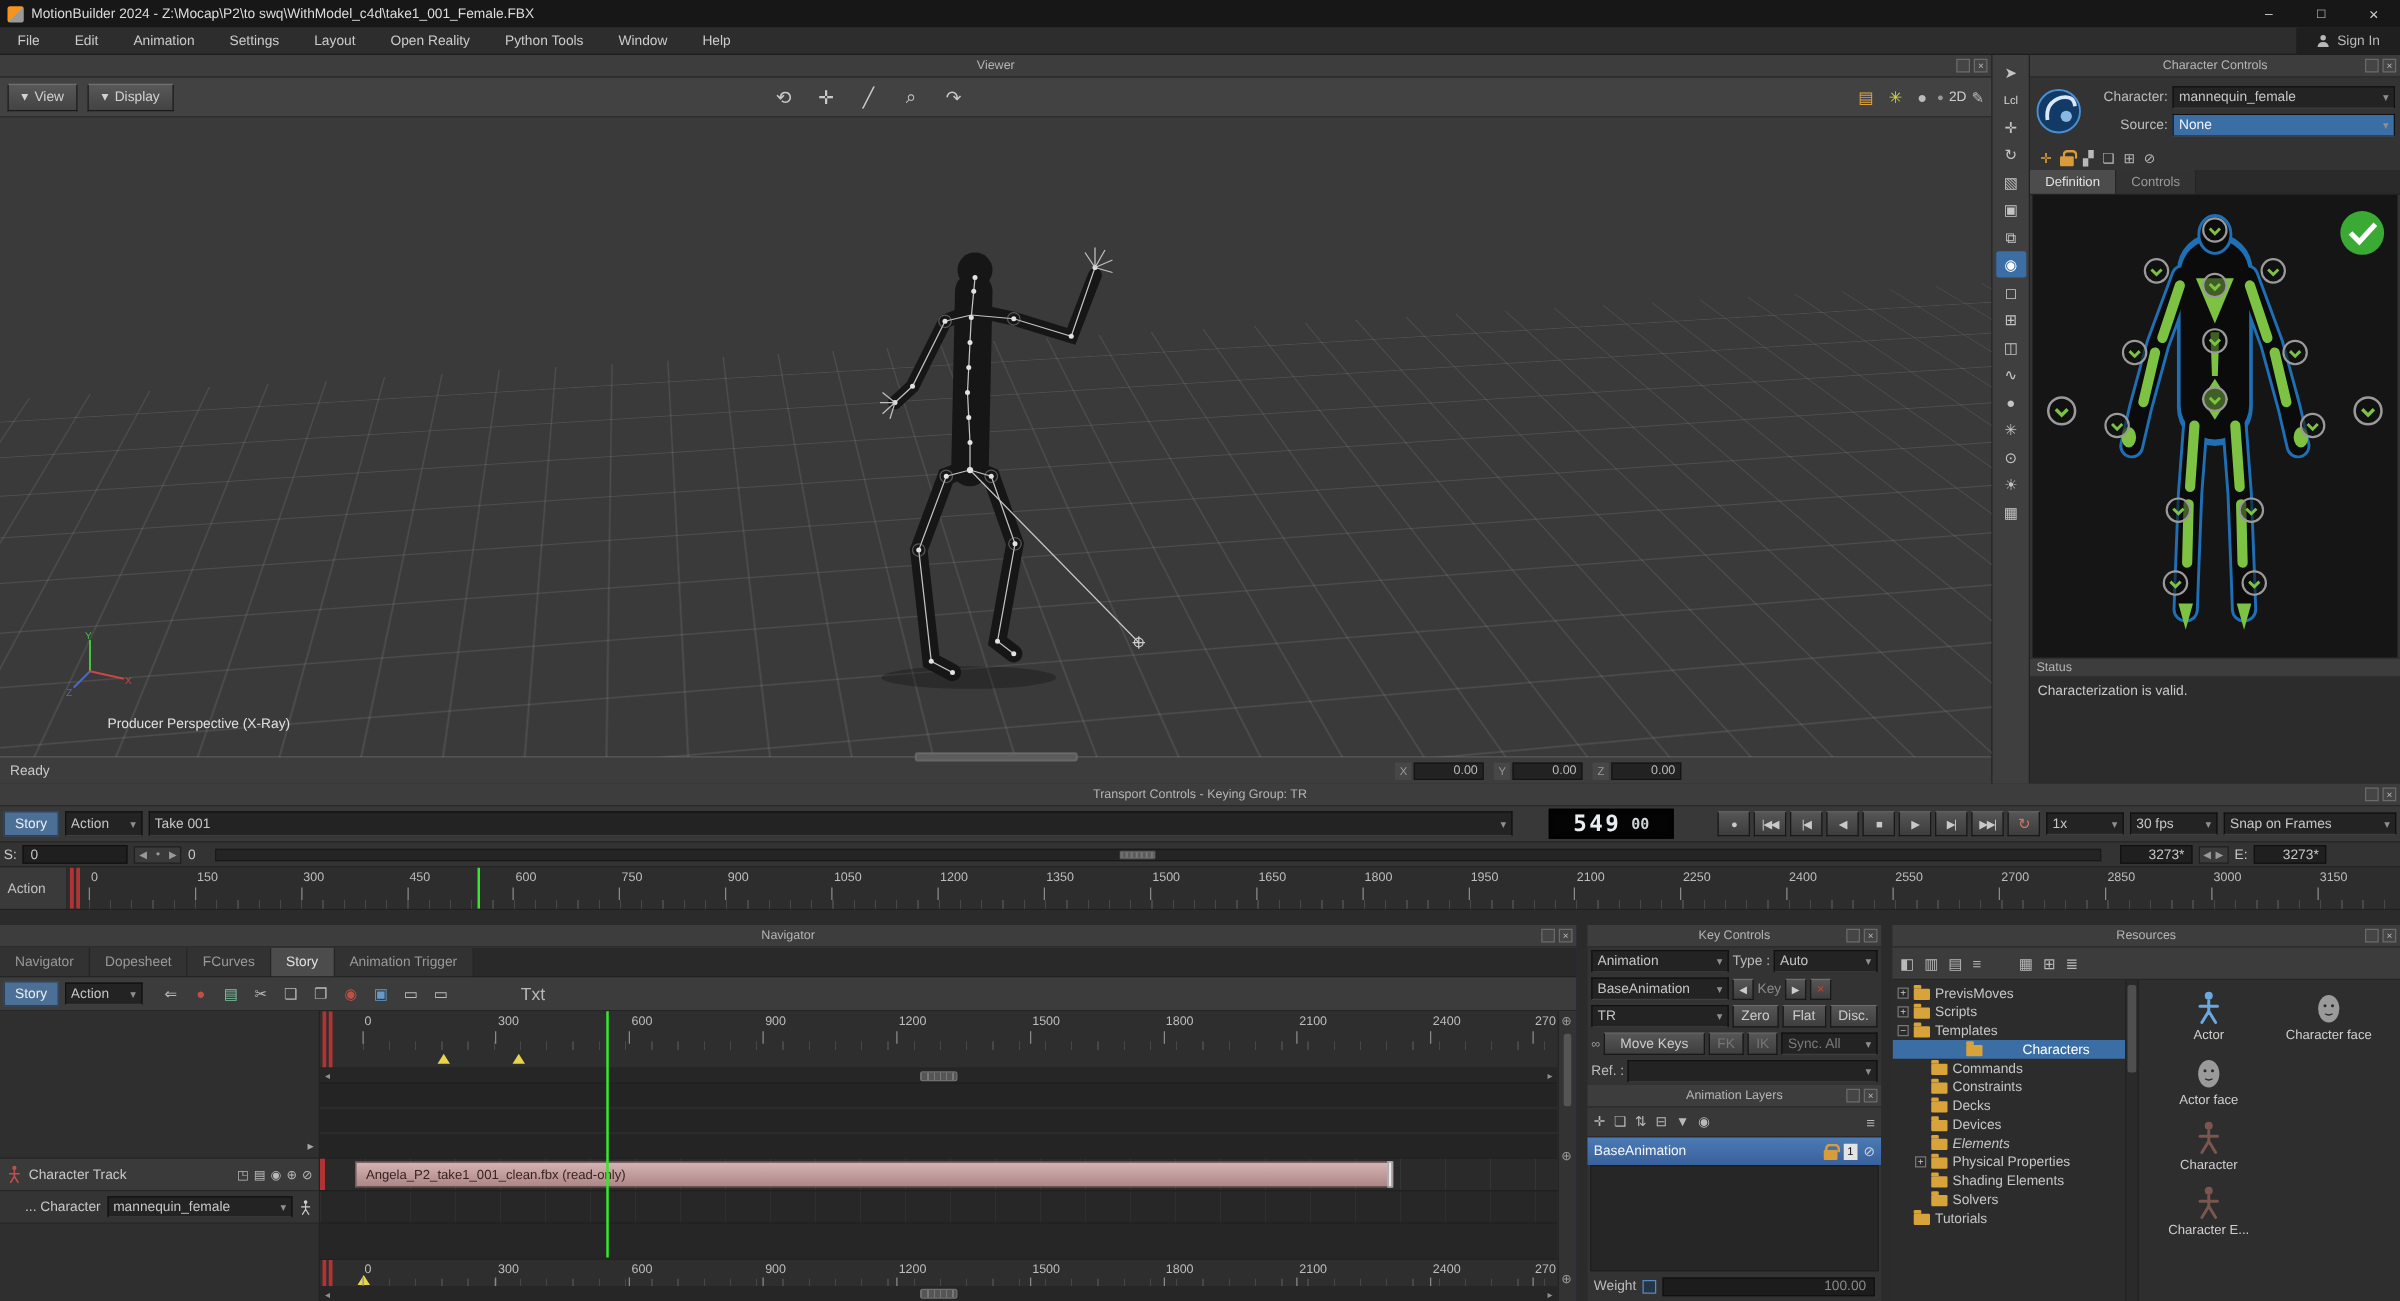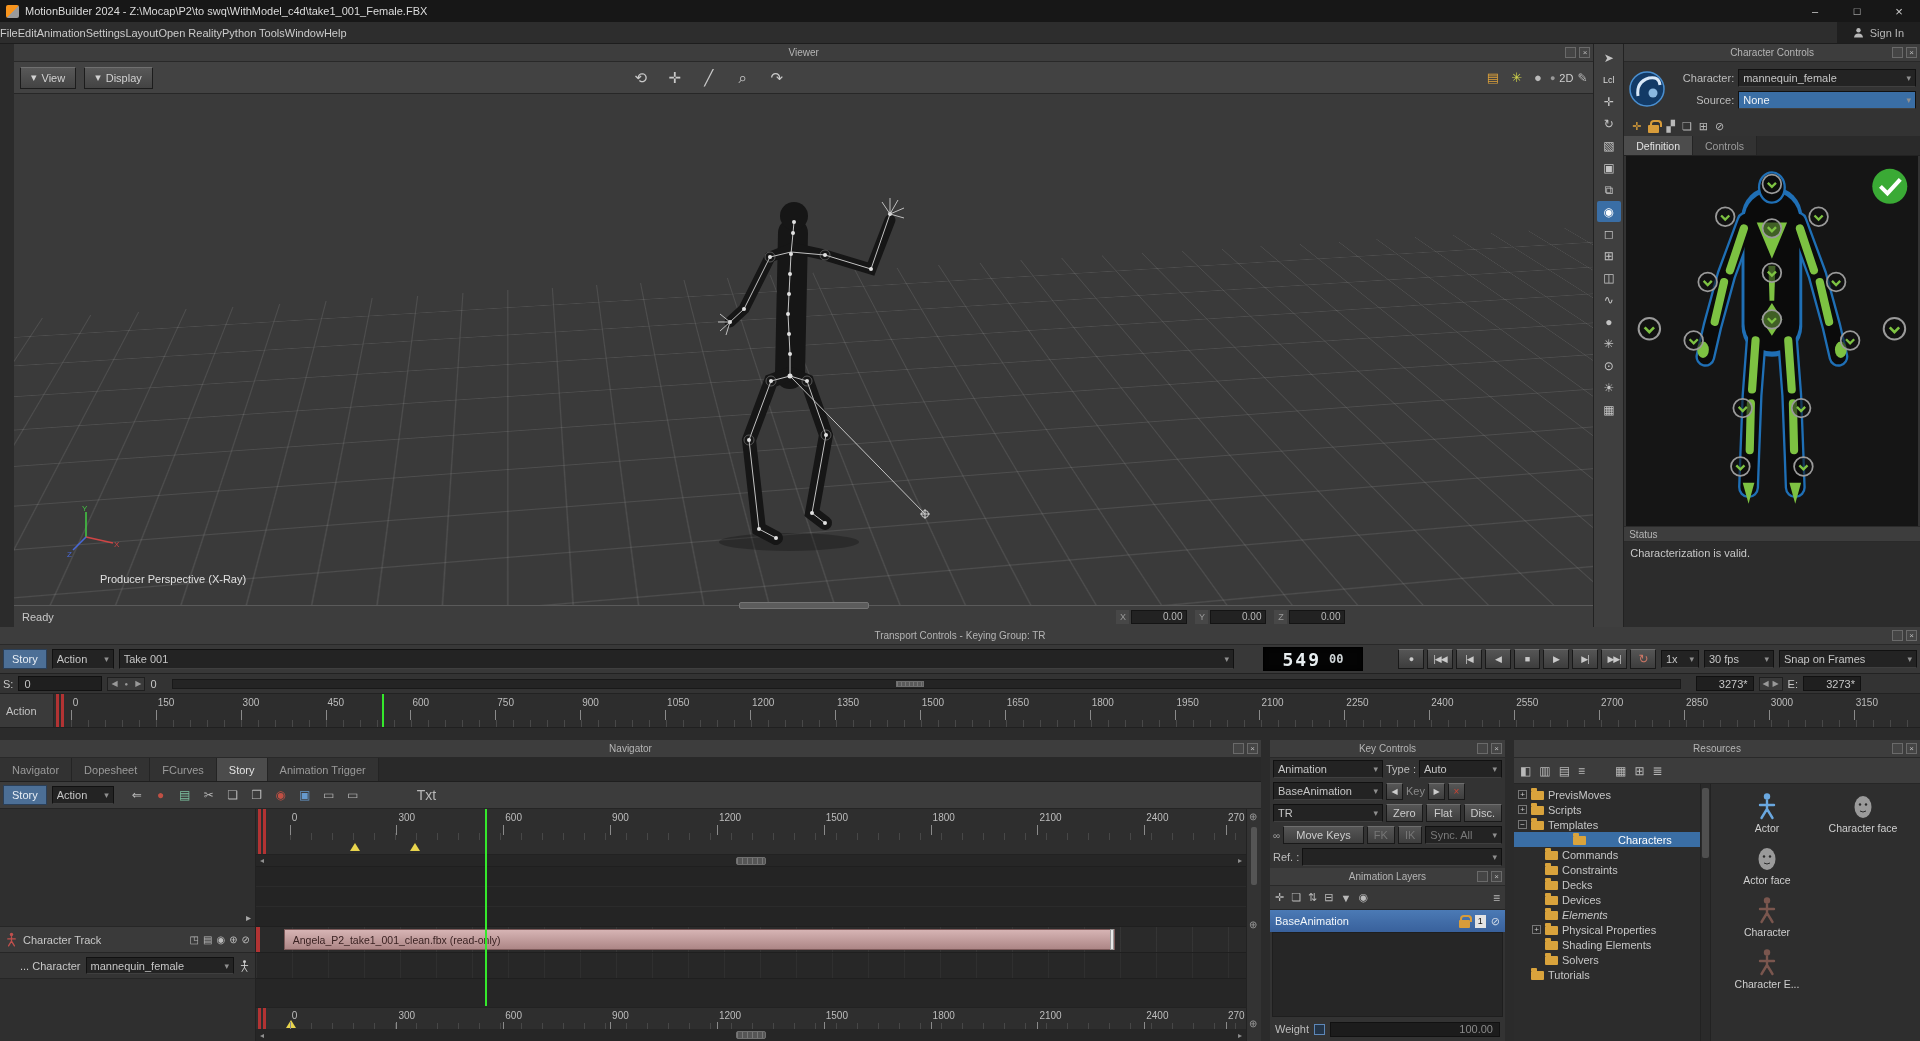--- a/index.html
+++ b/index.html
@@ -14,42 +14,42 @@
   .titlebar { height:22px; background:#171717; display:flex; align-items:center; padding:0 0 0 6px; gap:6px; flex:none;}
   .app-icon { width:13px; height:13px; background:linear-gradient(135deg,#f7941d 0 50%,#9a9a9a 50% 100%); border-radius:2px; }
   .title-text { color:#dcdcdc; font-size:11px; white-space:nowrap; }
   .win-controls { margin-left:auto; display:flex; height:100%; }
   .win-btn { width:42px; height:100%; display:flex; align-items:center; justify-content:center; color:#cfcfcf; font-size:11px; }
   .win-btn:last-child { font-size:13px; }
 
   
   .menubar { height:22px; background:#2d2d2d; border-bottom:1px solid #1d1d1d; display:flex; align-items:stretch; flex:none;}
   #menu-items { display:flex; align-items:stretch; }
-  .menu-item { padding:0 0; display:flex; align-items:center; color:#cccccc; }
+  .menu-item { padding:0 14px; display:flex; align-items:center; color:#cccccc; }
   .signin { margin-left:auto; background:#1f1f1f; padding:0 16px; display:flex; align-items:center; gap:6px; color:#b8b8b8; }
 
   
   .pane-header { height:18px; background:#3d3d3d; border-bottom:1px solid #292929; position:relative;
                  display:flex; align-items:center; justify-content:center; color:#b5b5b5; font-size:10px; flex:none;}
   .pane-icons { position:absolute; right:3px; top:3px; display:flex; gap:3px; }
   .pane-icon { width:11px; height:11px; border:1px solid #6a6a6a; background:#454545; color:#bbb; font-size:8px; line-height:9px; text-align:center; }
   .dd { height:18px; background:#232323; border:1px solid #111; border-bottom-color:#3f3f3f; display:flex; align-items:center;
         padding:0 4px; color:#c6c6c6; gap:4px; overflow:hidden; white-space:nowrap; }
   .dd .dd-label { overflow:hidden; text-overflow:ellipsis; }
   .dd .arrow { margin-left:auto; color:#8f8f8f; font-size:9px; flex:none;}
   .dd-left .arrow { margin-left:0; order:-1; }
   .dd.selected { background:#3a6ea5; color:#f0f4f8; }
   .btn { height:18px; background:linear-gradient(#565656,#3e3e3e); border:1px solid #191919; border-top-color:#6e6e6e;
          color:#cccccc; display:flex; align-items:center; justify-content:center; padding:0 6px; white-space:nowrap;}
   .btn.dim { color:#767676; }
   .chip { height:20px; background:#4c6f96; border:1px solid #2a3f58; color:#e9eff6; display:flex; align-items:center; padding:0 8px; }
   .icon-btn { display:flex; align-items:center; justify-content:center; color:#b9b9b9; }
 
   
-  .main-row { height:583px; display:flex; flex:none;padding-left:14px; }
+  .main-row { height:583px; display:flex; flex:none; }
   .viewer-col { width:1596px; display:flex; flex-direction:column; border-right:1px solid #222; }
   .viewer-toolbar { height:32px; background:#424242; border-bottom:1px solid #272727; display:flex; align-items:center; padding:0 6px; gap:8px; flex:none;}
   .tool-btn { height:22px; background:linear-gradient(#585858,#434343); border:1px solid #1c1c1c; border-top-color:#707070;
               display:flex; align-items:center; gap:5px; padding:0 10px; color:#d2d2d2; }
   #viewer-center-tools { display:flex; gap:14px; margin-left:470px; }
   #viewer-center-tools .icon-btn { font-size:15px; color:#c9c9c9; width:20px; height:20px;}
   #viewer-right-tools { margin-left:auto; display:flex; align-items:center; gap:12px; }
   #viewer-right-tools .icon-btn { font-size:13px; }
   .twod-group { display:flex; align-items:center; gap:4px; color:#cfcfcf; }
 
@@ -102,21 +102,21 @@
   .trow1 { height:29px; background:#383838; border-bottom:1px solid #222; display:flex; align-items:center; padding:0 3px; gap:5px; flex:none;}
   .trow1 .dd.take { flex:1; height:20px; }
   .time-lcd { width:100px; height:24px; background:#040404; border:1px solid #000; box-shadow:inset 0 0 4px #000;
               display:flex; align-items:center; justify-content:center; gap:8px; margin-left:24px;}
   .time-main { font-family:"DejaVu Sans Mono", monospace; font-size:18px; font-weight:bold; color:#e8eef0; letter-spacing:2px; }
   .time-sub { font-family:"DejaVu Sans Mono", monospace; font-size:12px; font-weight:bold; color:#cfd5d7; }
   #transport-buttons { display:flex; gap:3px; margin-left:30px; }
   .t-btn { min-width:26px; height:20px; background:linear-gradient(#555,#3d3d3d); border:1px solid #191919; border-top-color:#6d6d6d;
            color:#c9c9c9; font-size:9px; display:flex; align-items:center; justify-content:center; padding:0 4px; letter-spacing:-1px;}
   .t-btn.loop { color:#cc7766; font-size:12px; }
-  .trow1 .dd.speed { width:38px; } .trow1 .dd.fps { width:70px; } .trow1 .dd.snap { width:138px; }
+  .trow1 .dd.speed { width:62px; } .trow1 .dd.fps { width:70px; } .trow1 .dd.snap { width:138px; }
 
   .trow2 { height:20px; background:#333; border-bottom:1px solid #222; display:flex; align-items:center; padding:0 4px 0 3px; gap:5px; flex:none;}
   .field { background:#1f1f1f; border:1px solid #111; color:#c6c6c6; height:15px; display:flex; align-items:center; padding:0 5px;}
   .field.w84 { width:84px; } .field.w58 { width:58px; justify-content:flex-end;}
   .spinner { width:38px; height:14px; background:#3a3a3a; border:1px solid #1f1f1f; display:flex; align-items:center; justify-content:space-between; padding:0 3px; color:#999; font-size:8px;}
   .spinner.mini { width:24px; }
   .range-slider { flex:1; height:10px; margin:0 10px; background:#242424; border:1px solid #191919; position:relative; }
   .range-handle { position:absolute; left:48%; top:1px; width:28px; height:6px; background:#5a5a5a; border:1px solid #6f6f6f;
                   background-image:repeating-linear-gradient(90deg, #777 0 1px, transparent 1px 4px); }
   .trow2 .pad-right { width:50px; flex:none;}

